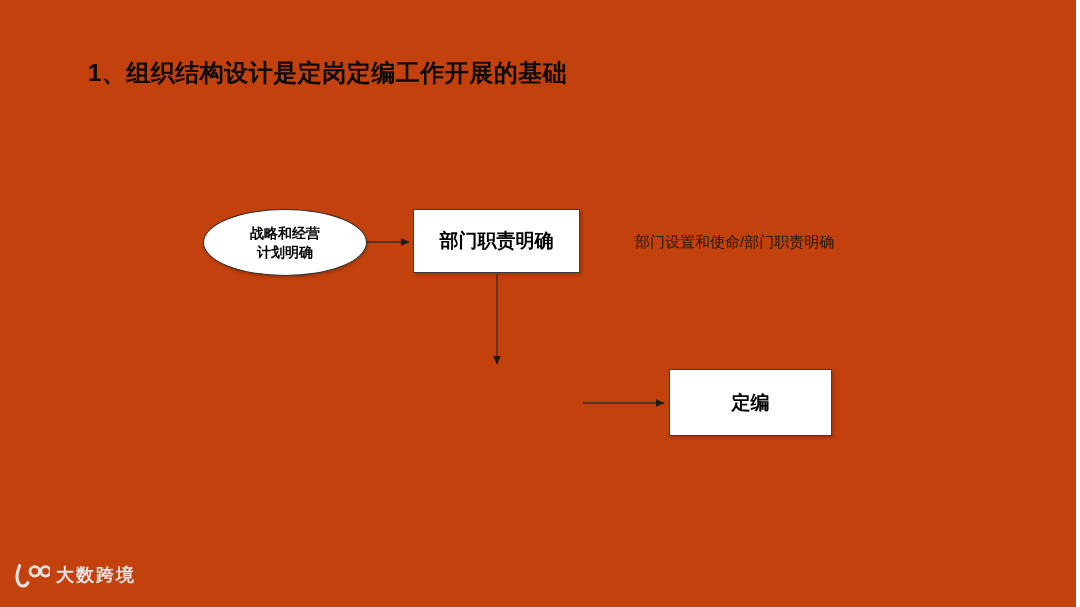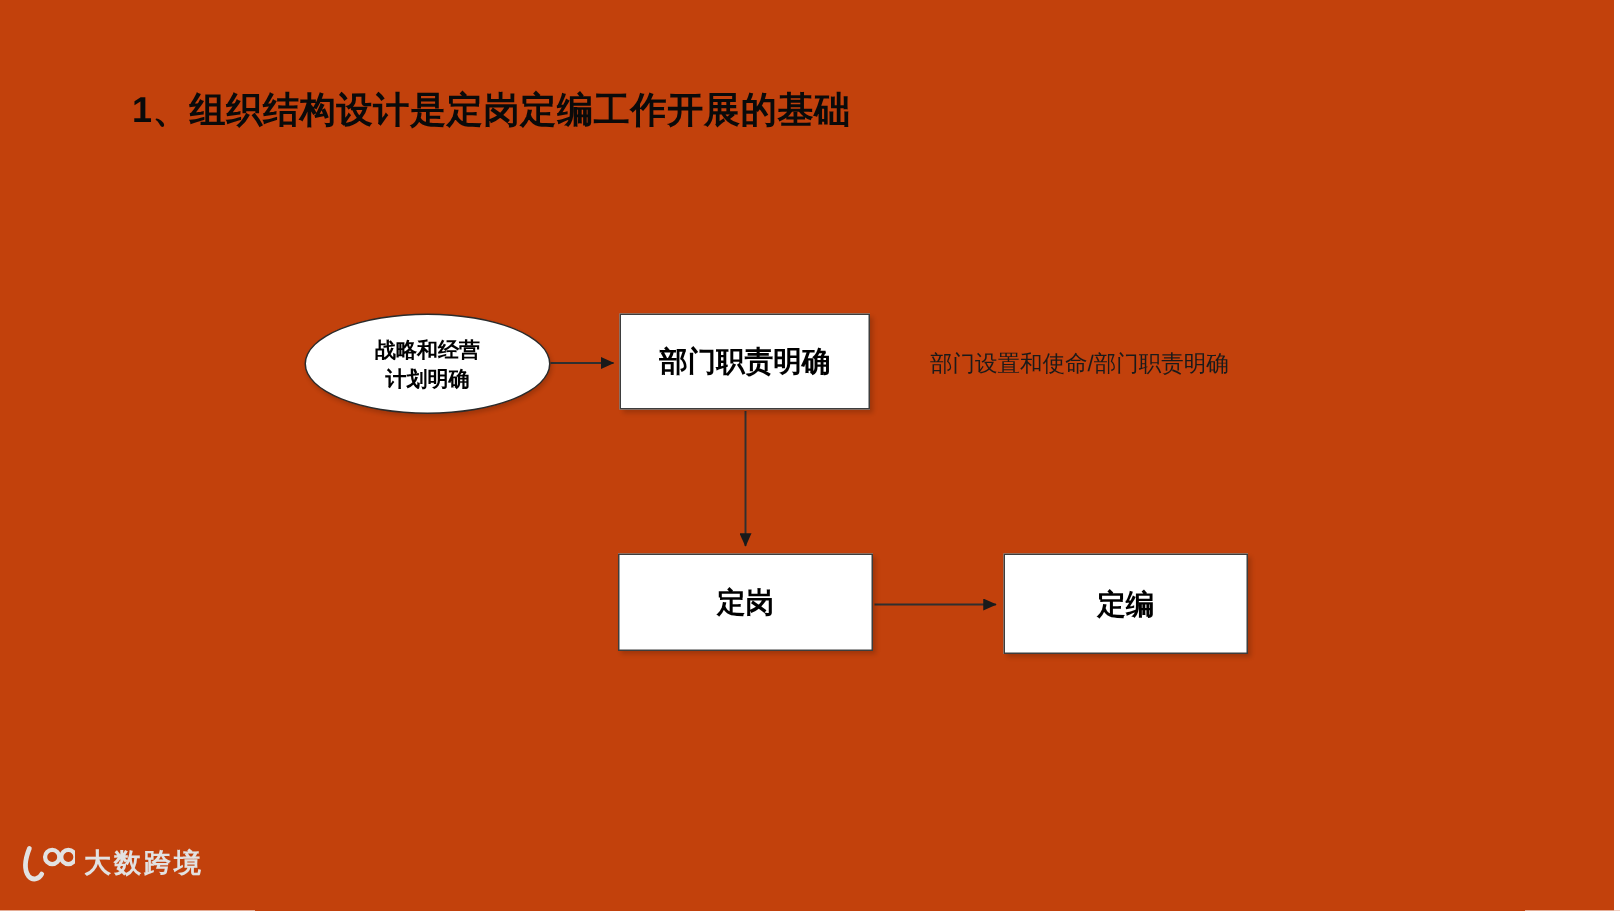--- a/index.html
+++ b/index.html
@@ -43,21 +43,21 @@
     box-shadow: 1px 2px 3px rgba(0,0,0,0.18);
     font-size: 14px;
     line-height: 1.3;
   }
   .node-strategy { left: 203px; top: 209px; width: 164px; height: 67px; }
   .node-org     { left: 413px; top: 209px; width: 167px; height: 64px; }
   .node-gang    { left: 412px; top: 369px; width: 170px; height: 65px; }
   .node-bian    { left: 669px; top: 369px; width: 163px; height: 67px; }
   .annotation {
     position: absolute;
-    left: 620px;
+    left: 635px;
     top: 233px;
     font-size: 15px;
     font-weight: 400;
     color: #1a1a1a;
     white-space: nowrap;
   }
   .connectors {
     position: absolute;
     left: 0; top: 0;
     width: 1080px;
@@ -101,23 +101,20 @@
       <span>计划明确</span>
     </div>
   </div>
 
   <div class="node rect node-org">
     <span>部门职责明确</span>
   </div>
 
   <div class="annotation">部门设置和使命/部门职责明确</div>
 
-  <div class="node rect node-gang">
-    <span>定岗</span>
-  </div>
 
   <div class="node rect node-bian">
     <span>定编</span>
   </div>
 
   <div class="watermark">
     <svg width="38" height="28" viewBox="0 0 60 44" xmlns="http://www.w3.org/2000/svg">
       <path d="M12 4 C8 14 6 26 11 33 C15 38 22 37 25 31" fill="none" stroke="#e2e2e2" stroke-width="5" stroke-linecap="round"></path>
       <circle cx="36" cy="13" r="7.5" fill="none" stroke="#e2e2e2" stroke-width="4.5"></circle>
       <circle cx="53" cy="13" r="7.5" fill="none" stroke="#e2e2e2" stroke-width="4.5"></circle>

